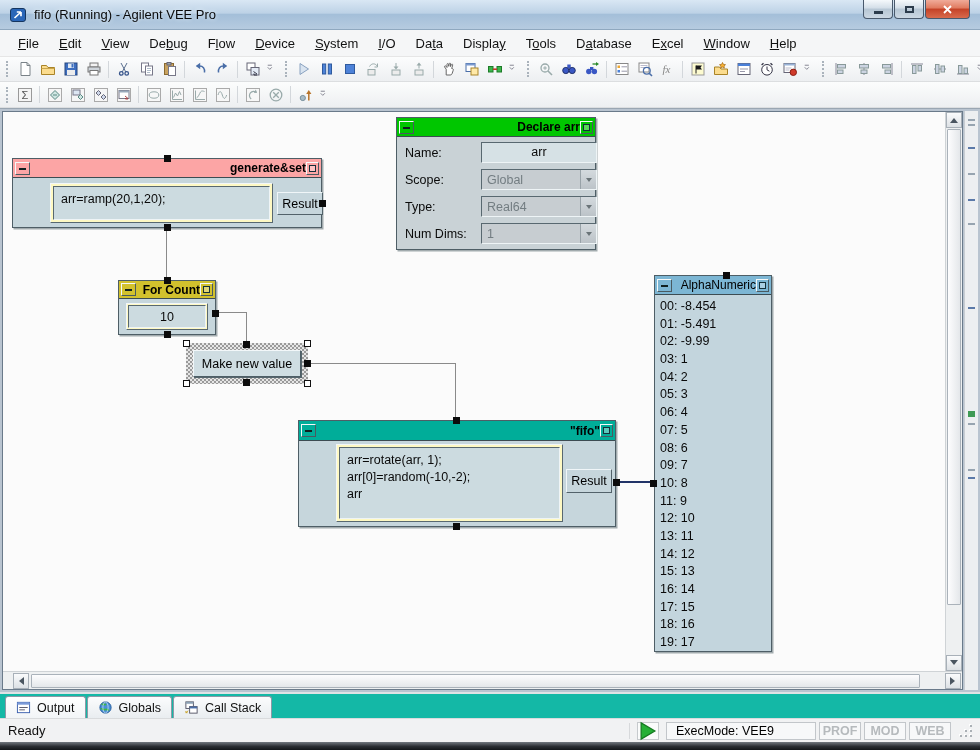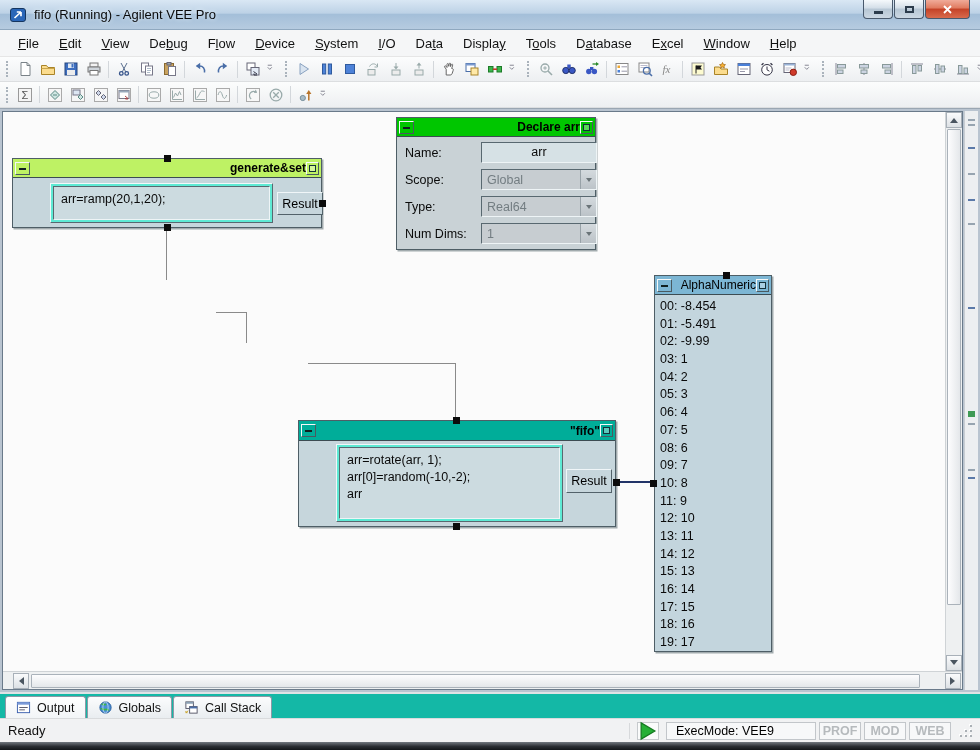--- a/index.html
+++ b/index.html
@@ -56,21 +56,21 @@
 .dash.b{background:#5b79a8}.dash.g{background:#3f9a55}
 
 .node{position:absolute;border:1px solid #4e5e66;box-shadow:1.5px 1.5px 0 rgba(90,105,112,.55);background:#c6d6dc}
 .ntitle{height:19px;display:flex;align-items:center;padding:0 2px;font-size:12px;font-weight:bold;color:#000;border-bottom:1px solid #3c4c52}
 .ntitle .ntext{flex:1;text-align:right;white-space:nowrap;overflow:hidden}
 .nbtn{width:15px;height:13px;border:1px solid;border-color:#f4f8f8 #4a5a60 #4a5a60 #f4f8f8;text-align:center;flex:0 0 15px;position:relative}
 .nbtn::after{content:"";display:block;width:7px;height:2px;background:#102020;margin:5px auto 0}
 .nbtn-r{width:13px;height:13px;border:1px solid;border-color:#f4f8f8 #4a5a60 #4a5a60 #f4f8f8;flex:0 0 13px;position:relative}
 .nbtn-r::after{content:"";display:block;width:5px;height:5px;border:1px solid #14303a;margin:2px auto 0;background:rgba(255,255,255,.35)}
 .nbody{position:relative;height:calc(100% - 19px)}
-.codewrap{position:absolute;border:1px solid;border-color:#f2f7f9 #586870 #586870 #f2f7f9;background:#5eead4;padding:2px}
+.codewrap{position:absolute;border:1px solid;border-color:#f2f7f9 #586870 #586870 #f2f7f9;background:#fef9c3;padding:2px}
 .codefield{width:100%;height:100%;border:1px solid;border-color:#586870 #eef4f6 #eef4f6 #586870;background:#ccdbe0;font-size:12.5px;color:#0a0a0a;padding:4px 7px;line-height:17px;white-space:pre}
 .result{position:absolute;border:1px solid;border-color:#f0f6f8 #52626a #52626a #f0f6f8;background:#c6d6dc;font-size:12.5px;color:#000;display:flex;align-items:center;justify-content:center}
 .pin{position:absolute;width:7px;height:7px;background:#0c0c0c}
 .wire{position:absolute;background:#8a8a8a}
 .wire.navy{background:#223468}
 
 .drow{position:absolute;left:8px;height:21px;display:flex;align-items:center;font-size:12.5px;color:#0a0a0a;width:calc(100% - 14px)}
 .dfield{position:absolute;left:76px;top:0;width:116px;height:21px;font-size:12.5px}
 .dinput{background:#d6e1e5;border:1px solid;border-color:#586870 #eef4f6 #eef4f6 #586870;text-align:center;line-height:19px;height:100%;color:#0a0a0a}
 .dselect{background:#c7cdd1;border:1px solid;border-color:#586870 #eef4f6 #eef4f6 #586870;color:#737d82;display:flex;align-items:center;height:100%;padding-left:5px}
@@ -540,21 +540,21 @@
         <div class="workarea">
 
           <div class="wire" style="left:163px;top:116px;width:1px;height:52px"></div>
           <div class="wire" style="left:213px;top:200px;width:31px;height:1px"></div>
           <div class="wire" style="left:243px;top:200px;width:1px;height:31px"></div>
           <div class="wire" style="left:305px;top:251px;width:148px;height:1px"></div>
           <div class="wire" style="left:452px;top:251px;width:1px;height:57px"></div>
           <div class="wire navy" style="left:613px;top:369px;width:39px;height:2px"></div>
 
           <div class="node" style="left:9px;top:46px;width:310px;height:70px">
-            <div class="ntitle" style="background: #bef264;">
+            <div class="ntitle" style="background: #fca5a5;">
               <span class="nbtn"></span>
               <span class="ntext">generate&amp;set</span>
               <span class="nbtn-r"></span>
             </div>
             <div class="nbody">
               <div class="codewrap" style="left:37px;top:5px;width:223px;height:40px">
                 <div class="codefield">arr=ramp(20,1,20);</div>
               </div>
               <div class="result" style="left:264px;top:14px;width:46px;height:23px">Result</div>
             </div>
@@ -597,21 +597,46 @@
                 <div class="dfield dselect">
                   <span>1</span>
                   <span class="darrowbtn">
                       <span class="tri dn"></span>
                     </span>
                 </div>
               </div>
             </div>
           </div>
 
-
+          <div class="node" style="left:115px;top:168px;width:98px;height:55px">
+            <div class="ntitle" style="height: 18px; background: rgb(210, 193, 45);">
+              <span class="nbtn"></span>
+              <span class="ntext">For Count</span>
+              <span class="nbtn-r"></span>
+            </div>
+            <div class="nbody" style="height:calc(100% - 18px)">
+              <div class="codewrap" style="left:7px;top:4px;width:82px;height:27px;padding:1px">
+                <div class="codefield" style="text-align:center;padding:3px 0;line-height:16px">10</div>
+              </div>
+            </div>
+            <span class="pin" style="left:45px;top:-4px"></span>
+            <span class="pin" style="right:-4px;top:29px"></span>
+            <span class="pin" style="left:45px;bottom:-4px"></span>
+          </div>
+
+          <div class="sel" style="left:183px;top:231px;width:122px;height:41px">
+            <div class="mnv-inner">Make new value</div>
+            <span class="handle" style="left:-3px;top:-3px"></span>
+            <span class="handle" style="right:-3px;top:-3px"></span>
+            <span class="handle" style="left:-3px;bottom:-3px"></span>
+            <span class="handle" style="right:-3px;bottom:-3px"></span>
+            <span class="pin" style="left:57px;top:-2px"></span>
+            <span class="pin" style="right:-3px;top:17px"></span>
+            <span class="pin" style="left:57px;bottom:-2px"></span>
+          </div>
 
           <div class="node" style="left:295px;top:308px;width:318px;height:107px">
             <div class="ntitle" style="height: 20px; background: rgb(0, 173, 153);">
               <span class="nbtn"></span>
               <span class="ntext">"fifo"</span>
               <span class="nbtn-r"></span>
             </div>
             <div class="nbody" style="height:calc(100% - 20px)">
               <div class="codewrap" style="left:37px;top:3px;width:227px;height:78px">
                 <div class="codefield"><span>arr=rotate(arr, 1);</span><br><span>arr[0]=random(-10,-2);</span><br><span>arr</span></div>

